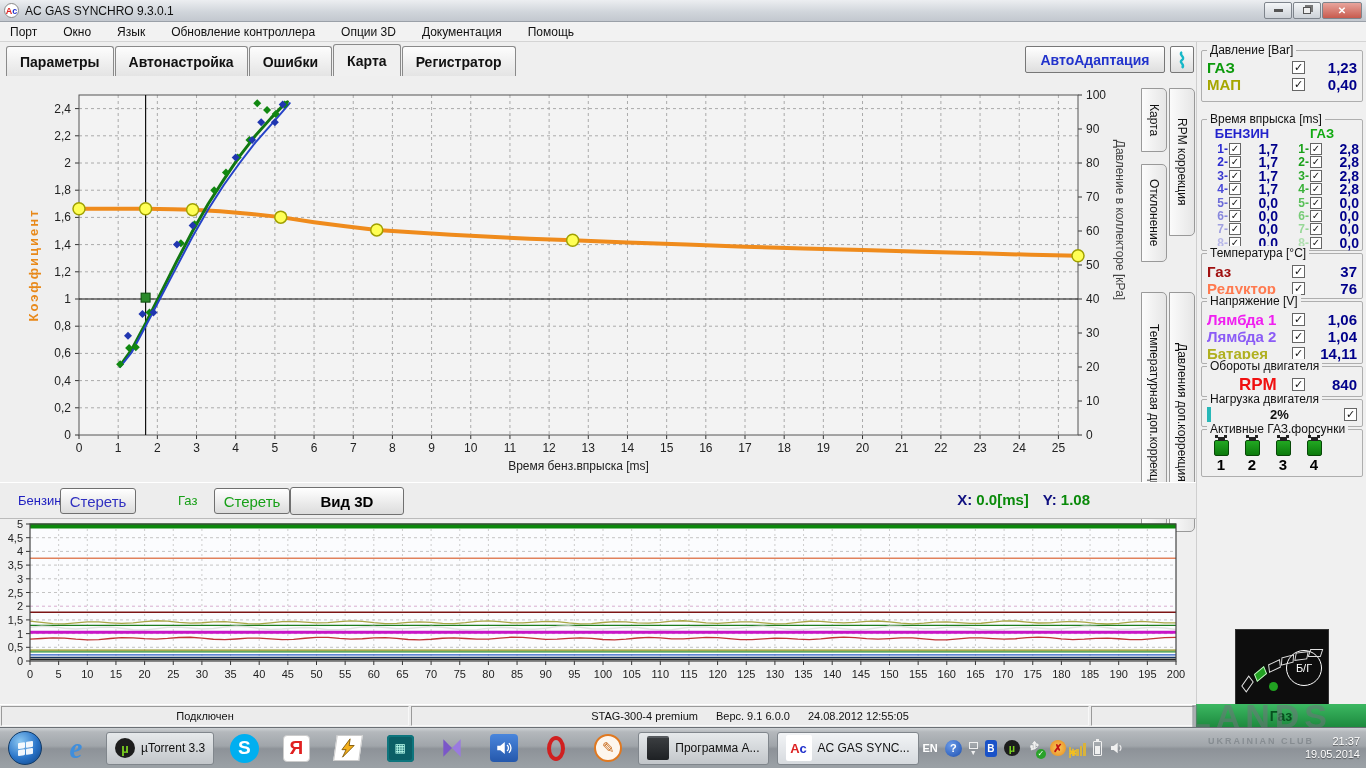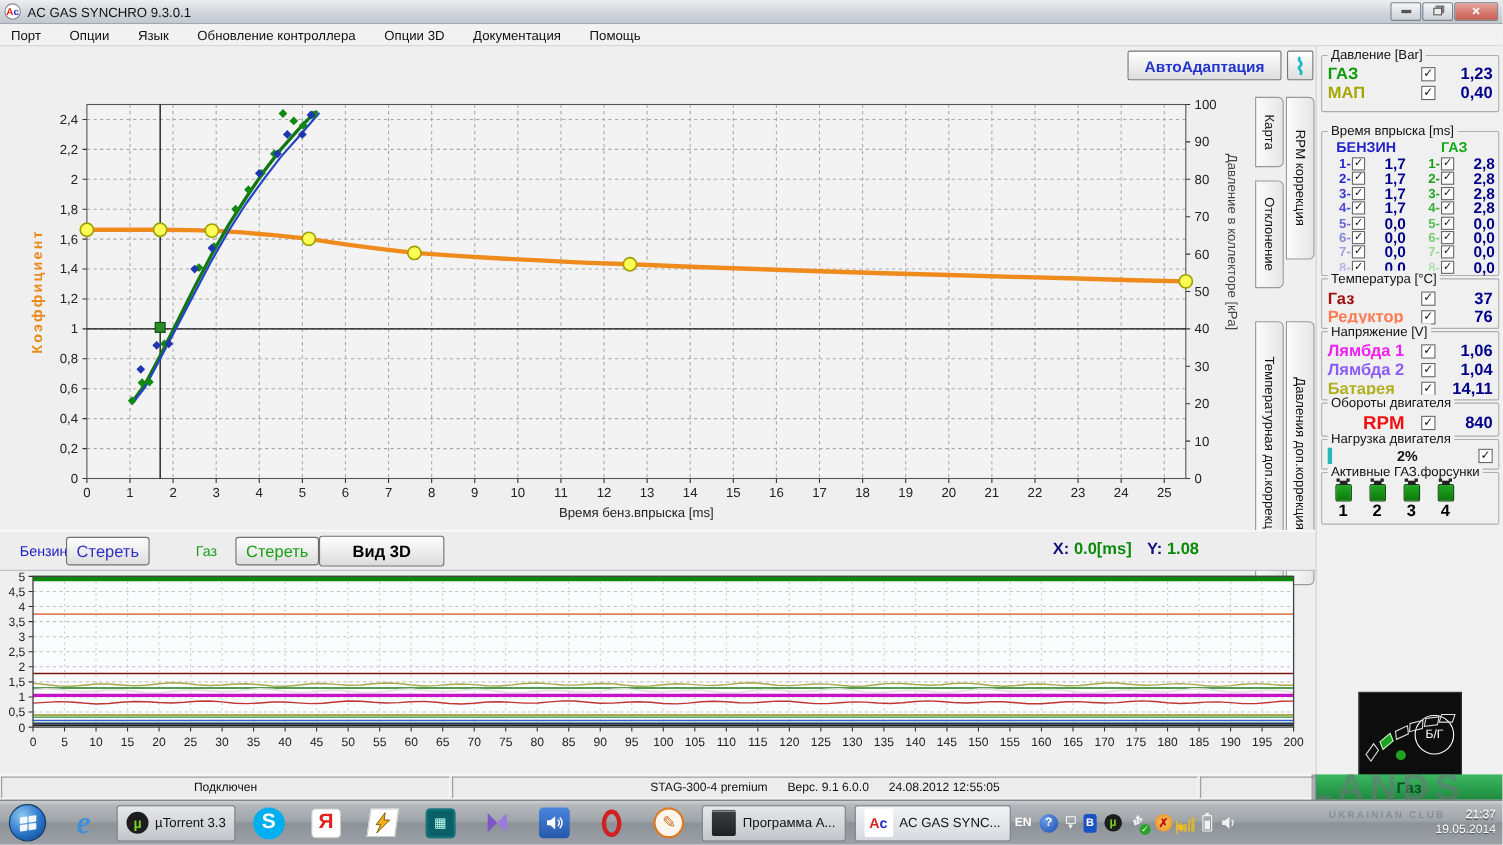--- a/index.html
+++ b/index.html
@@ -197,29 +197,36 @@
         </div>
       <div class="winbtn">
           <span class="restore"></span>
         </div>
       <div class="winbtn close">✕</div>
     </div>
   </div>
 
   <div id="menubar">
       <span class="menu-item">Порт</span>
-      <span class="menu-item">Опции</span>
+      <span class="menu-item">Окно</span>
       <span class="menu-item">Язык</span>
       <span class="menu-item">Обновление контроллера</span>
       <span class="menu-item">Опции 3D</span>
       <span class="menu-item">Документация</span>
       <span class="menu-item">Помощь</span>
     </div>
 
   <div id="tabstrip">
+    <div id="tabs">
+        <div class="tab">Параметры</div>
+        <div class="tab">Автонастройка</div>
+        <div class="tab">Ошибки</div>
+        <div class="tab active">Карта</div>
+        <div class="tab">Регистратор</div>
+      </div>
     <div id="autoadapt-btn">АвтоАдаптация</div>
     <div id="adapt-icon-btn">
       <svg width="12" height="18" viewBox="0 0 12 18">
         <path d="M6 1 C2 4 10 6 6 9 C2 12 10 13 6 17" fill="none" stroke="#18b8c8" stroke-width="2.4"></path>
       </svg>
     </div>
   </div>
 
   <svg id="main-chart" viewBox="0 0 1130 400">
       <rect x="71" y="11" width="999" height="340" fill="#f3f3f3"></rect>

